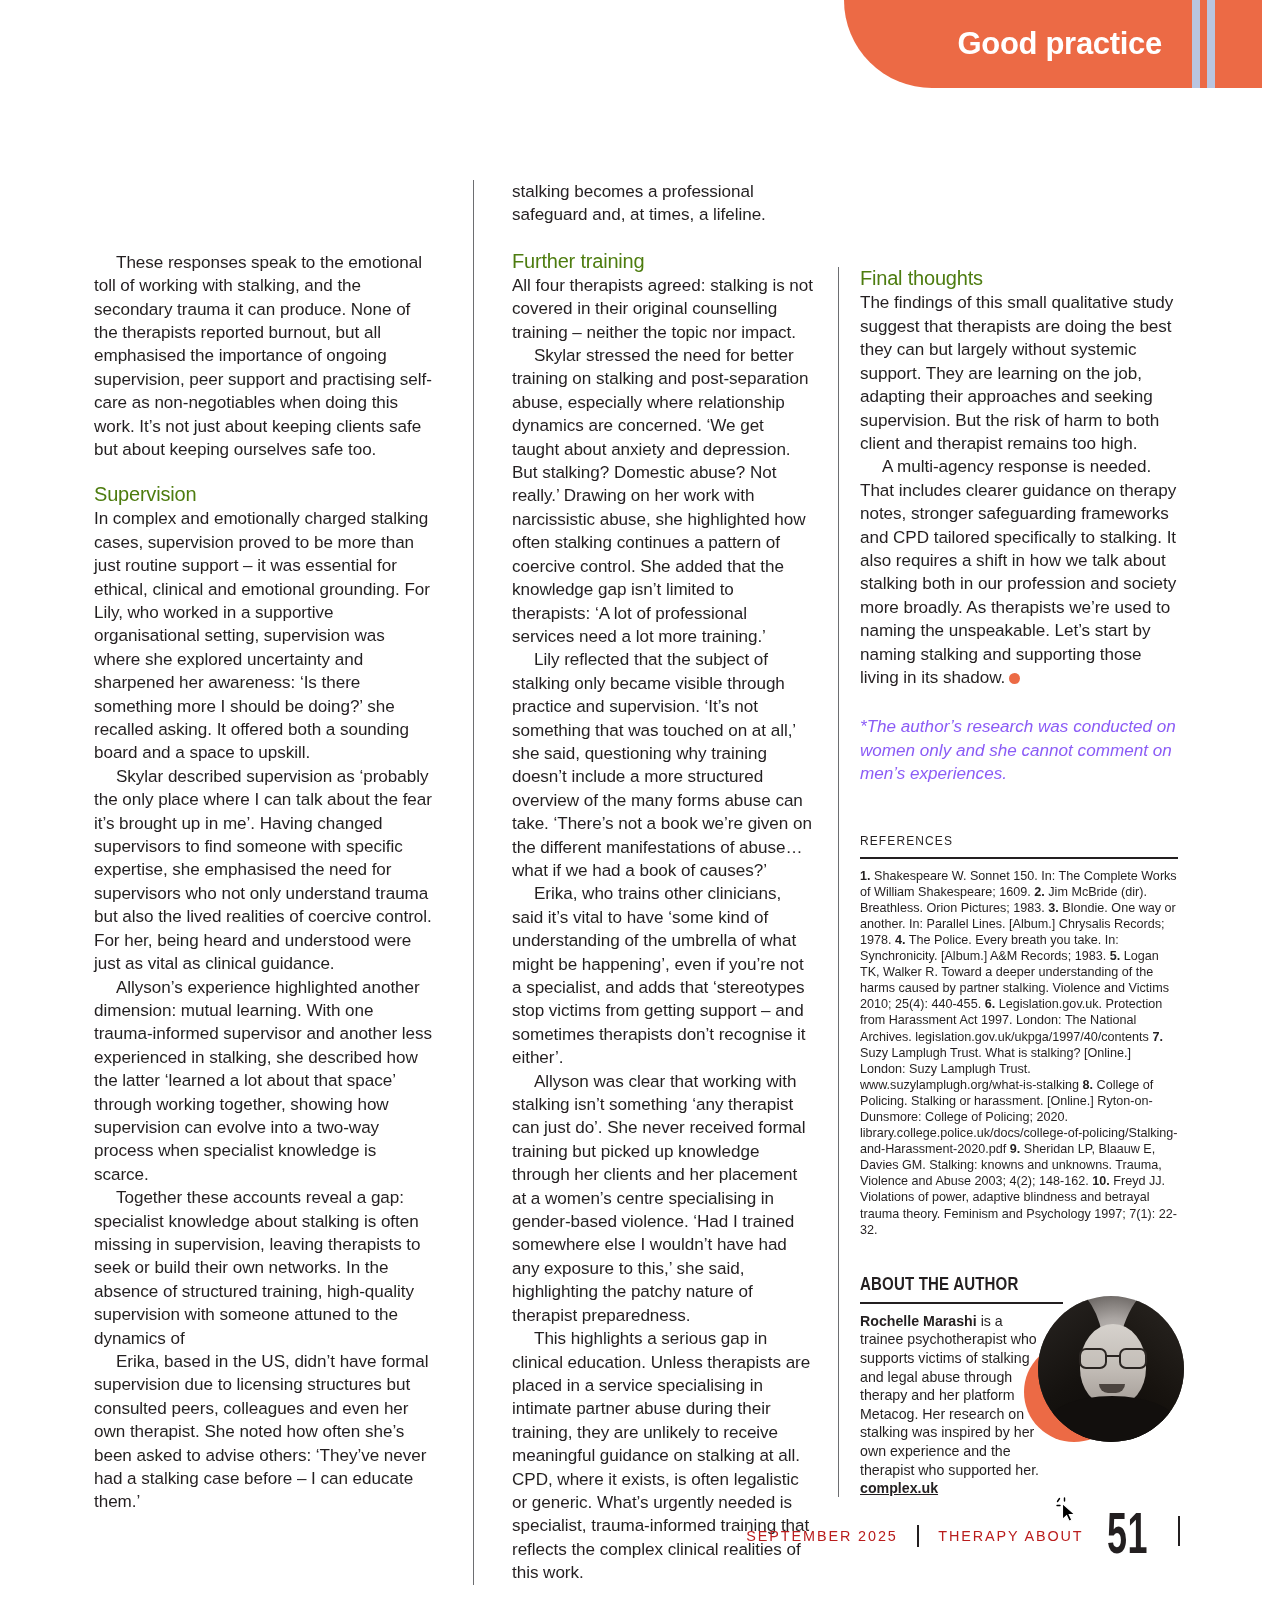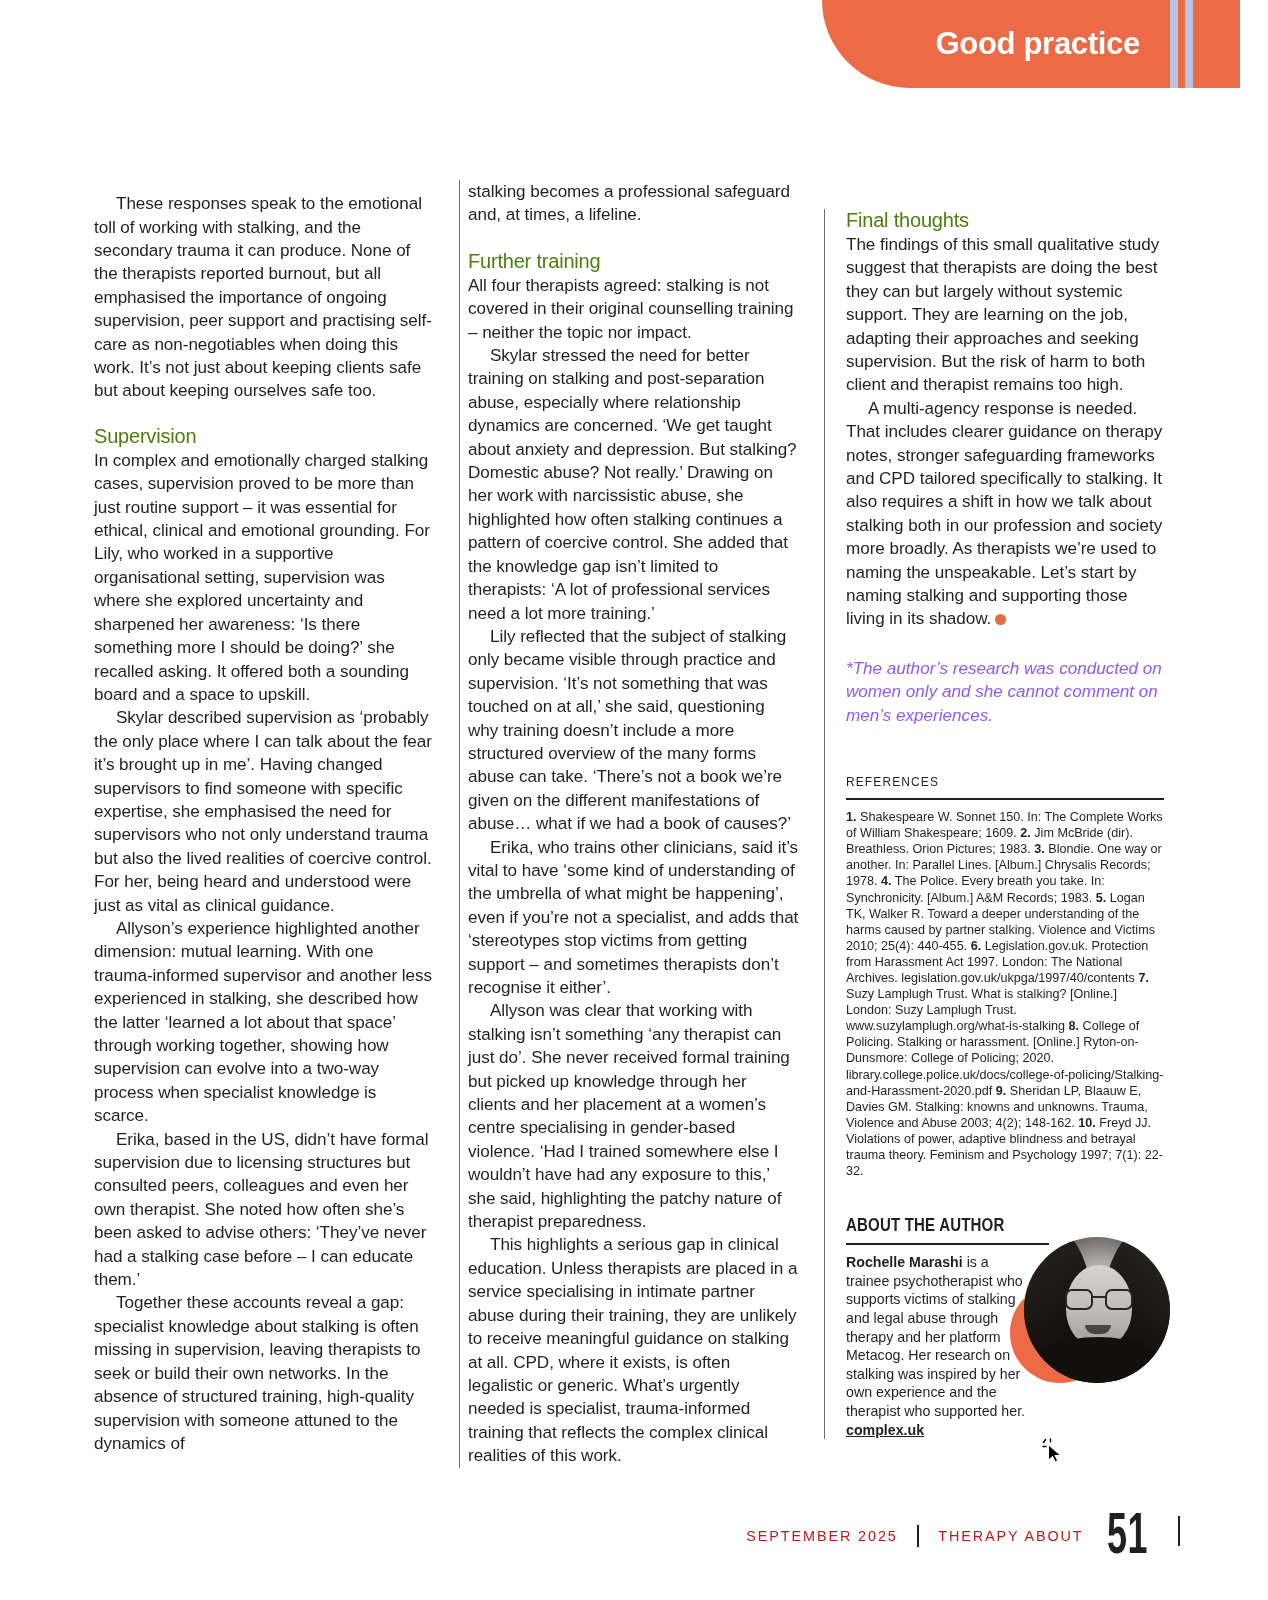--- a/index.html
+++ b/index.html
@@ -11,21 +11,21 @@
     font-family: "Liberation Sans", sans-serif;
     color: #231f20;
     position: relative;
     overflow: hidden;
   }
 
   
   .header-banner {
     position: absolute;
     top: 0;
-    left: 822px;
+    left: 844px;
     width: 418px;
     height: 88px;
   }
   .banner-shape {
     position: absolute;
     top: 0;
     left: 0;
     width: 338px;
     height: 88px;
     background: #ec6a45;
@@ -59,21 +59,21 @@
     width: 1086px;
   }
   .columns {
     display: flex;
     align-items: center;
   }
   .col {
     position: relative;
   }
   .col-left { width: 340px; }
-  .col-mid  { width: 340px; padding-left: 8px; margin-left: 25px; border-left: 1px solid #6d6e71; }
+  .col-mid  { width: 340px; padding-left: 38px; margin-left: 39px; border-left: 1px solid #6d6e71; }
   .col-right{ width: 340px; padding-left: 21px; margin-left: 25px; border-left: 1px solid #6d6e71; }
 
   .col-mid::before, .col-right::before { content: ""; }
 
   
   p.body {
     margin: 0;
     font-size: 17.1px;
     line-height: 23.4px;
     color: #231f20;
@@ -321,22 +321,22 @@
   <div class="columns">
 
     <div class="col col-left">
       <p class="body indent">These responses speak to the emotional toll of working with stalking, and the secondary trauma it can produce. None of the therapists reported burnout, but all emphasised the importance of ongoing supervision, peer support and practising self-care as non-negotiables when doing this work. It’s not just about keeping clients safe but about keeping ourselves safe too.</p>
 
       <h2 class="section first">Supervision</h2>
 
       <p class="body">In complex and emotionally charged stalking cases, supervision proved to be more than just routine support – it was essential for ethical, clinical and emotional grounding. For Lily, who worked in a supportive organisational setting, supervision was where she explored uncertainty and sharpened her awareness: ‘Is there something more I should be doing?’ she recalled asking. It offered both a sounding board and a space to upskill.</p>
       <p class="body indent">Skylar described supervision as ‘probably the only place where I can talk about the fear it’s brought up in me’. Having changed supervisors to find someone with specific expertise, she emphasised the need for supervisors who not only understand trauma but also the lived realities of coercive control. For her, being heard and understood were just as vital as clinical guidance.</p>
       <p class="body indent">Allyson’s experience highlighted another dimension: mutual learning. With one trauma-informed supervisor and another less experienced in stalking, she described how the latter ‘learned a lot about that space’ through working together, showing how supervision can evolve into a two-way process when specialist knowledge is scarce.</p>
+      <p class="body indent">Together these accounts reveal a gap: specialist knowledge about stalking is often missing in supervision, leaving therapists to seek or build their own networks. In the absence of structured training, high-quality supervision with someone attuned to the dynamics of</p>
       <p class="body indent">Erika, based in the US, didn’t have formal supervision due to licensing structures but consulted peers, colleagues and even her own therapist. She noted how often she’s been asked to advise others: ‘They’ve never had a stalking case before – I can educate them.’</p>
-      <p class="body indent">Together these accounts reveal a gap: specialist knowledge about stalking is often missing in supervision, leaving therapists to seek or build their own networks. In the absence of structured training, high-quality supervision with someone attuned to the dynamics of</p>
     </div>
 
     <div class="col col-mid">
       <p class="body">stalking becomes a professional safeguard and, at times, a lifeline.</p>
 
       <h2 class="section">Further training</h2>
 
       <p class="body">All four therapists agreed: stalking is not covered in their original counselling training – neither the topic nor impact.</p>
       <p class="body indent">Skylar stressed the need for better training on stalking and post-separation abuse, especially where relationship dynamics are concerned. ‘We get taught about anxiety and depression. But stalking? Domestic abuse? Not really.’ Drawing on her work with narcissistic abuse, she highlighted how often stalking continues a pattern of coercive control. She added that the knowledge gap isn’t limited to therapists: ‘A lot of professional services need a lot more training.’</p>
       <p class="body indent">Lily reflected that the subject of stalking only became visible through practice and supervision. ‘It’s not something that was touched on at all,’ she said, questioning why training doesn’t include a more structured overview of the many forms abuse can take. ‘There’s not a book we’re given on the different manifestations of abuse… what if we had a book of causes?’</p>

